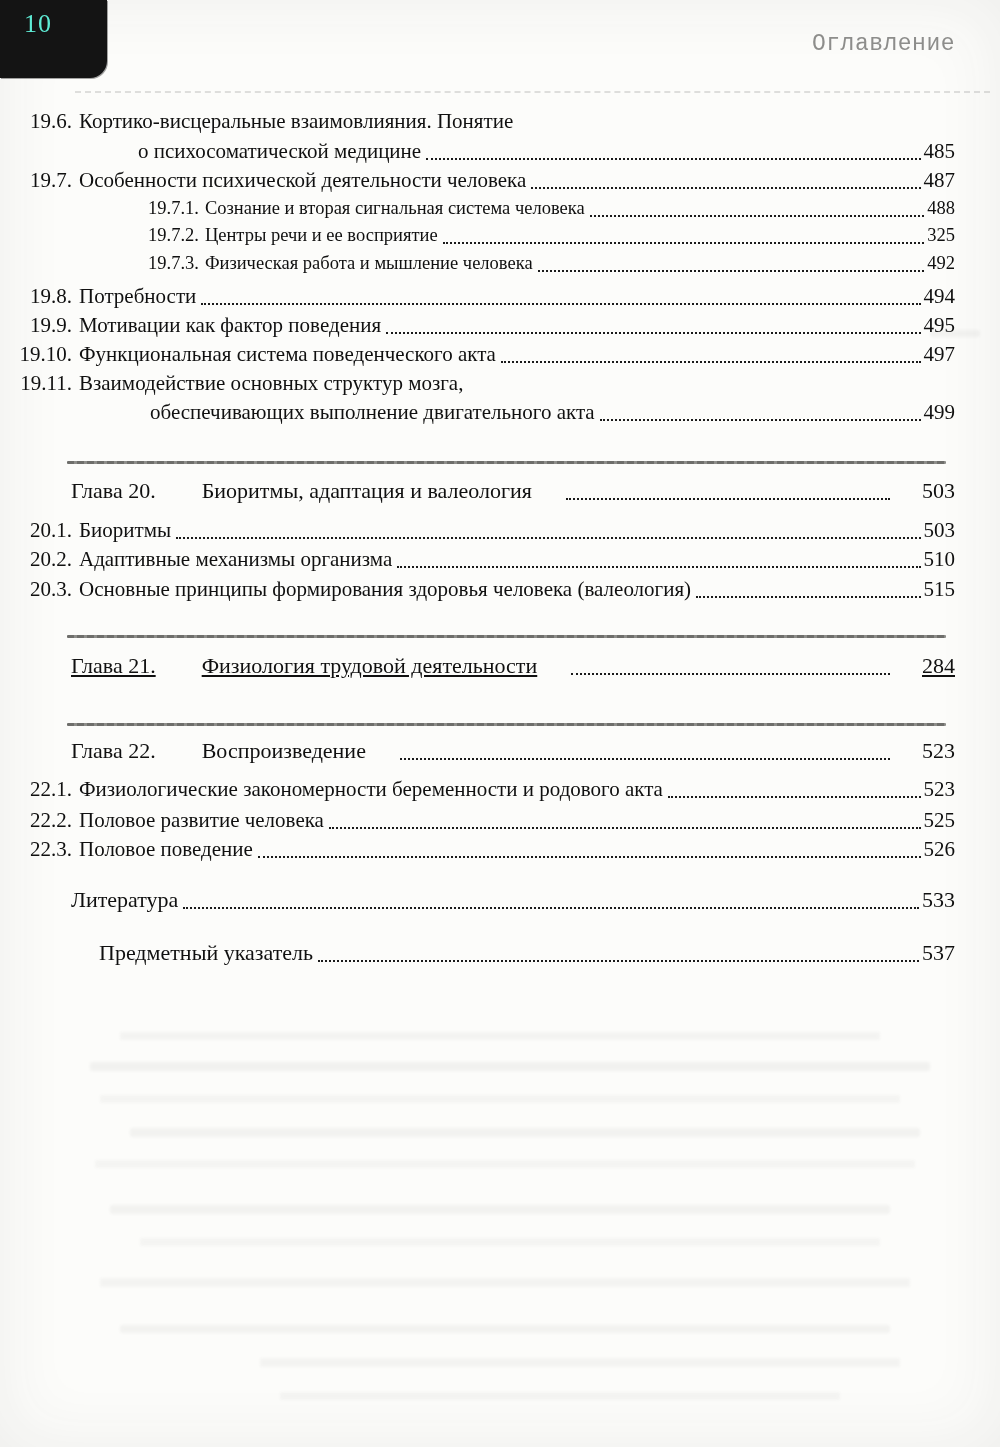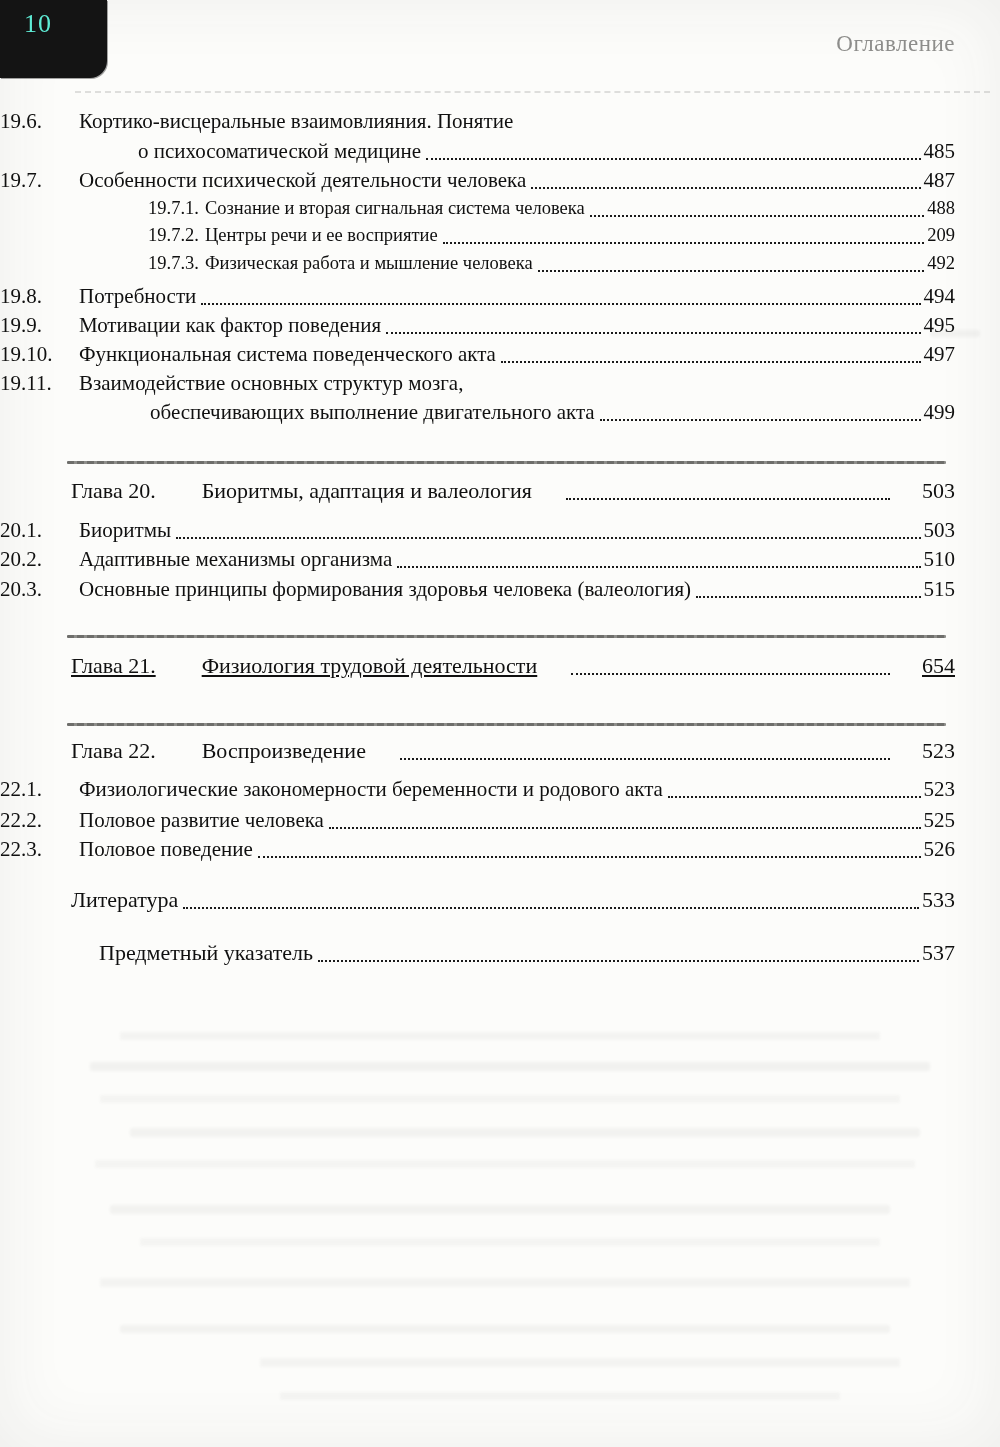--- a/index.html
+++ b/index.html
@@ -28,21 +28,21 @@
   }
   .corner-tab .pagenum{
     position:absolute;left:24px;top:9px;
     color:#5eead4;
     font-size:26px;letter-spacing:1px;
   }
 
   
   .running-head{
     position:absolute;top:31px;right:45px;
-    font-family:Liberation Serif, serif;
+    font-family:Liberation Mono, monospace;
     font-size:23px;font-weight:400;
     color:#8d8d8b;letter-spacing:.5px;
   }
   .head-underline{
     position:absolute;top:91px;left:75px;width:915px;height:0;
     border-top:2px dashed rgba(40,40,40,0.14);
     filter:blur(.4px);
   }
 
   
@@ -50,21 +50,21 @@
     position:relative;
     margin:107px 45px 0 0;
   }
   .row{
     display:flex;align-items:baseline;
     line-height:29px;height:29px;
     font-size:21px;white-space:nowrap;
   }
   .row .num{
     width:72px;flex:0 0 72px;
-    text-align:left;margin-right:7px;
+    text-align:right;margin-right:7px;
   }
   .row.sub{
     padding-left:148px;
     font-size:18.5px;line-height:27px;height:27px;
   }
   .row.sub .num{width:auto;flex:0 0 auto;text-align:left;margin-right:6px;}
   .row.cont{padding-left:138px;}
   .row.cont2{padding-left:150px;}
   .row.chapter{
     padding-left:71px;
@@ -132,21 +132,21 @@
     <div class="row sub">
       <span class="num">19.7.1.</span>
       <span class="title">Сознание и вторая сигнальная система человека</span>
       <span class="leader"></span>
       <span class="page-ref">488</span>
     </div>
     <div class="row sub">
       <span class="num">19.7.2.</span>
       <span class="title">Центры речи и ее восприятие</span>
       <span class="leader"></span>
-      <span class="page-ref">209</span>
+      <span class="page-ref">325</span>
     </div>
     <div class="row sub" style="margin-top:1px;">
       <span class="num">19.7.3.</span>
       <span class="title">Физическая работа и мышление человека</span>
       <span class="leader"></span>
       <span class="page-ref">492</span>
     </div>
 
     <div class="row" style="margin-top:5px;">
       <span class="num">19.8.</span>
@@ -204,21 +204,21 @@
       <span class="leader"></span>
       <span class="page-ref">515</span>
     </div>
 
     <div class="rule" style="margin-top:31px;"></div>
 
     <div class="row chapter" style="margin-top:13px;text-decoration:underline;">
       <span class="num">Глава 21.</span>
       <span class="title">Физиология трудовой деятельности</span>
       <span class="leader"></span>
-      <span class="page-ref">654</span>
+      <span class="page-ref">284</span>
     </div>
 
     <div class="rule" style="margin-top:42px;"></div>
 
     <div class="row chapter" style="margin-top:10px;">
       <span class="num">Глава 22.</span>
       <span class="title">Воспроизведение</span>
       <span class="leader"></span>
       <span class="page-ref">523</span>
     </div>

